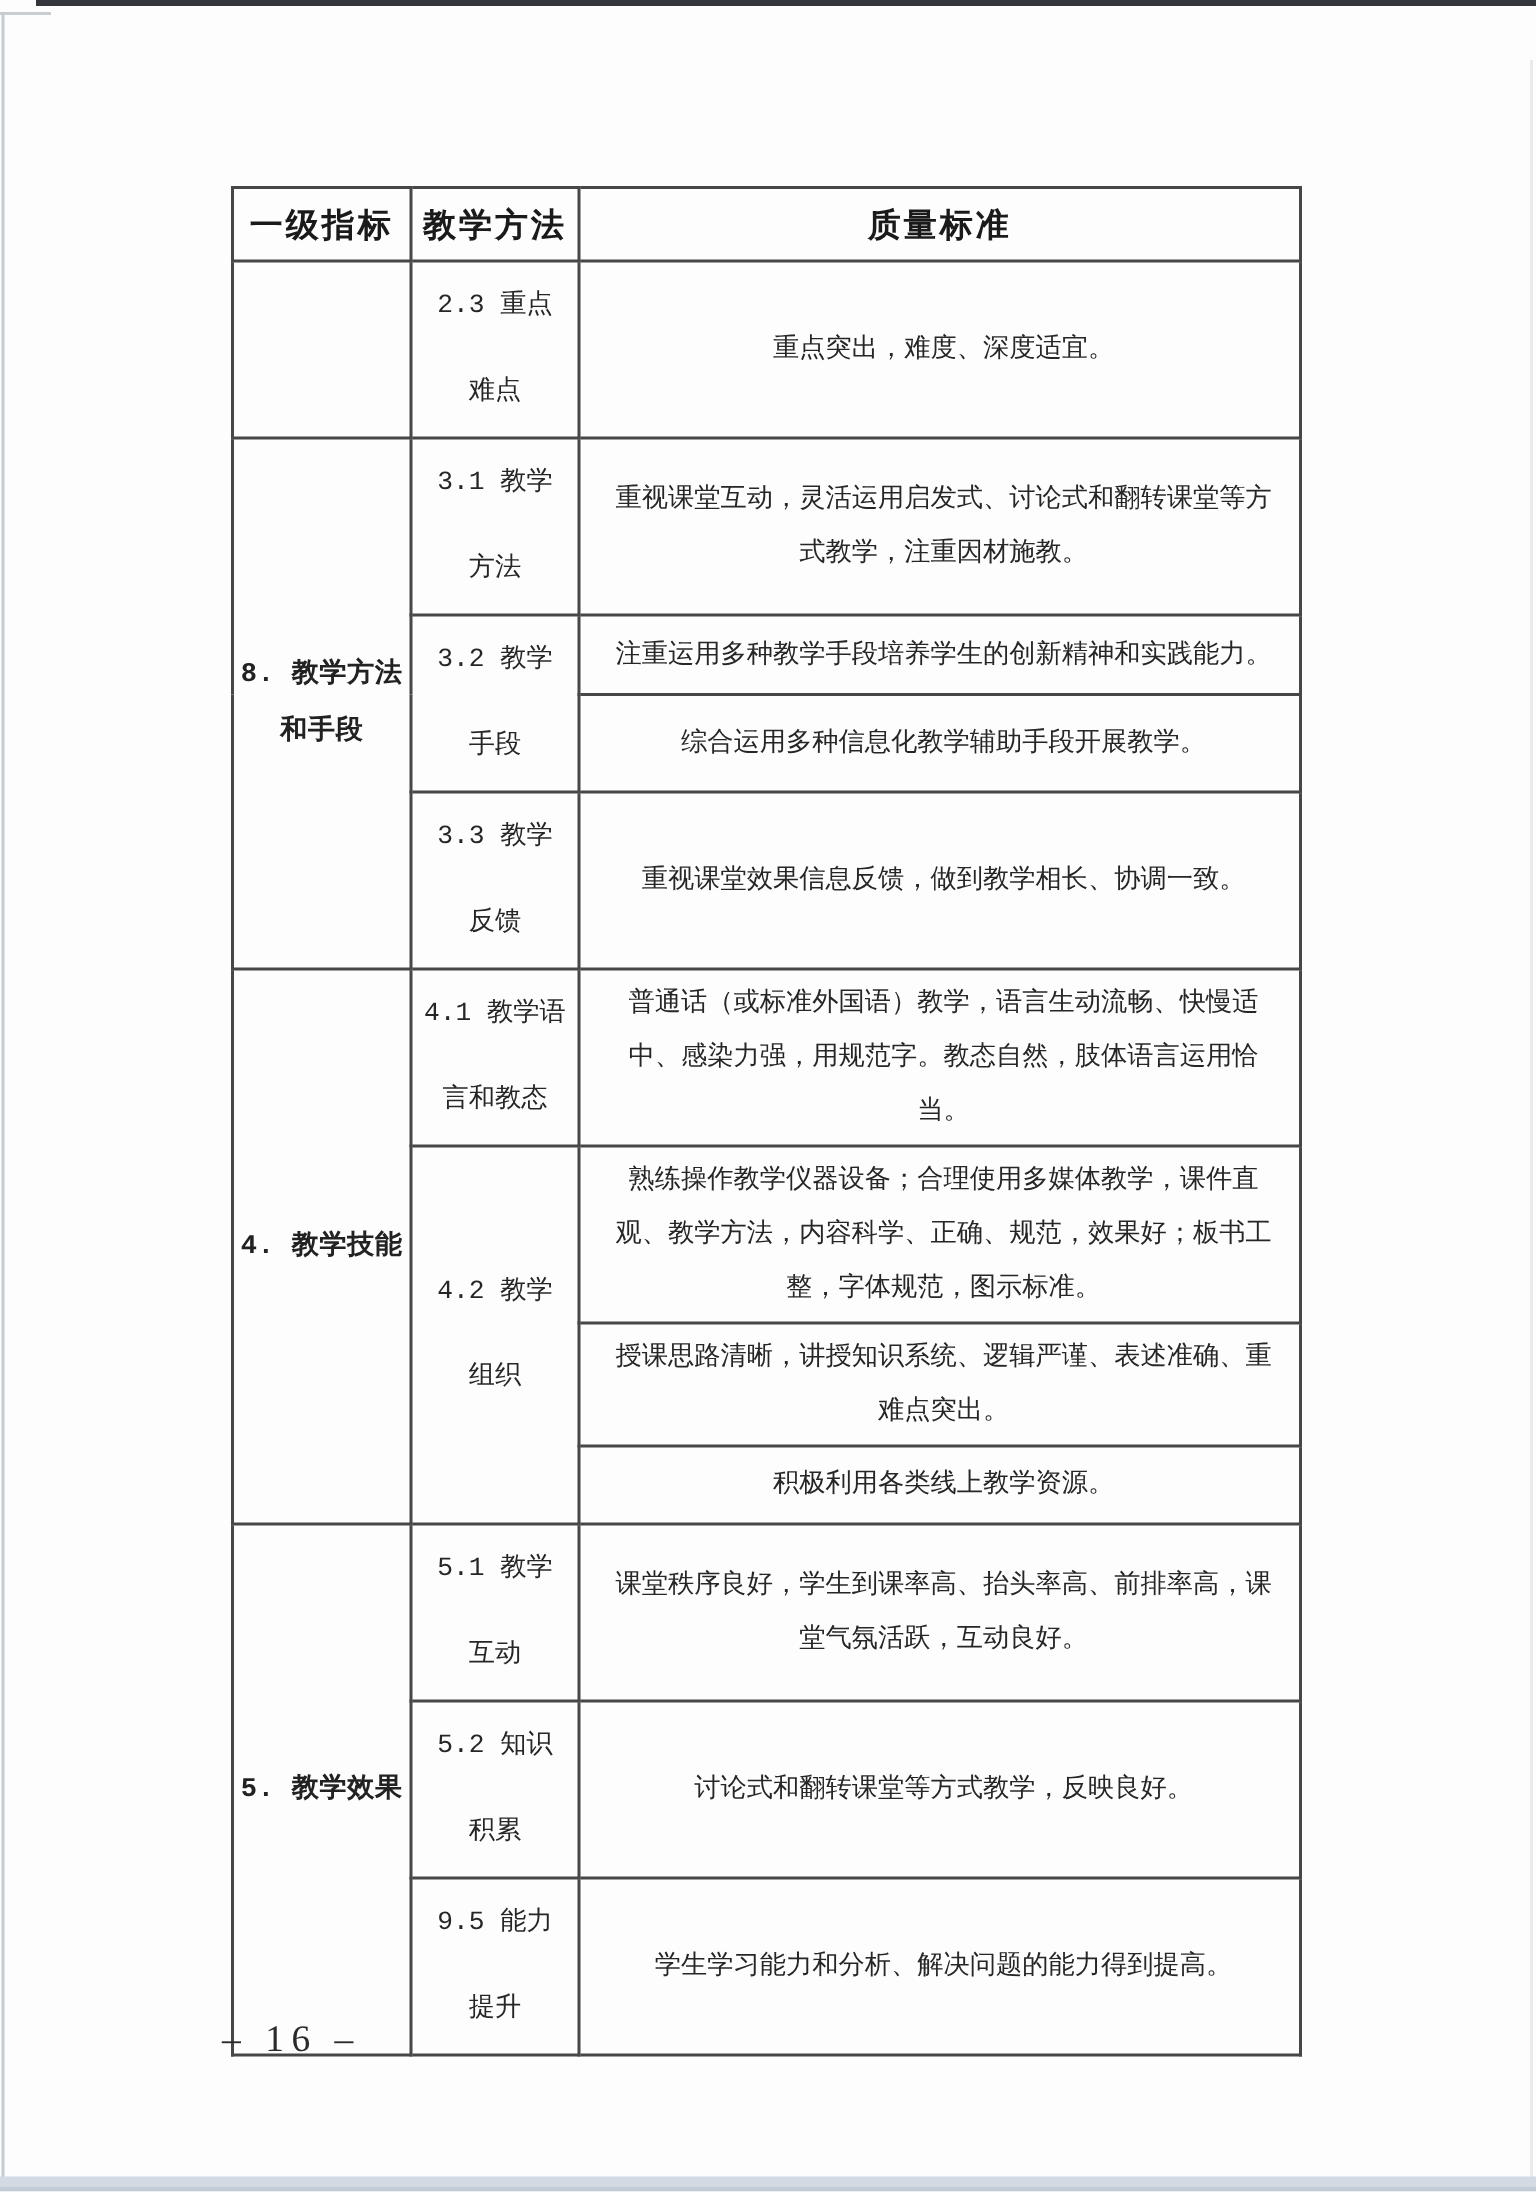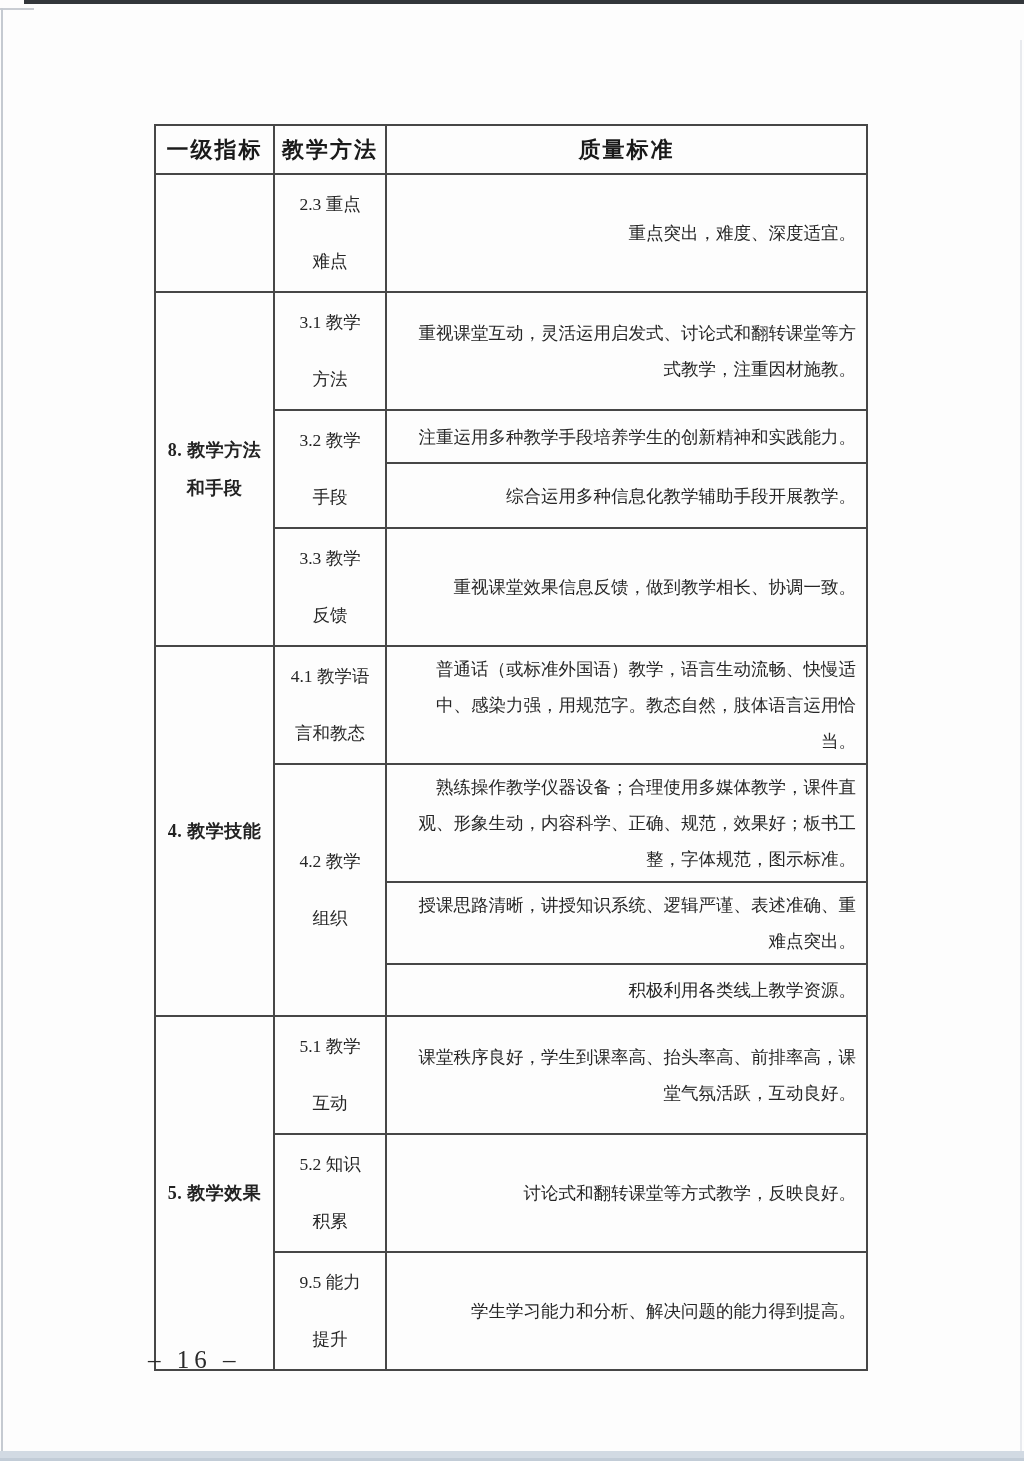--- a/index.html
+++ b/index.html
@@ -53,20 +53,21 @@
     background: #c2ccd7;
   }
   
   table.quality-table {
     position: absolute;
     left: 154px;
     top: 124px;
     width: 712px;
     border-collapse: collapse;
     table-layout: fixed;
+    font-family: Liberation Mono, monospace;
   }
   .quality-table th, .quality-table td {
     border: 2px solid #474747;
     vertical-align: middle;
     overflow: hidden;
   }
   .quality-table th {
     font-size: 22px;
     font-weight: bold;
     letter-spacing: 2px;
@@ -84,21 +85,21 @@
   }
   td.c2 {
     font-size: 17.5px;
     text-align: center;
     white-space: pre-line;
     line-height: 57px;
     color: #262626;
   }
   td.c3 {
     font-size: 17.5px;
-    text-align: right;
+    text-align: center;
     padding: 4px 10px 4px 15px;
     line-height: 36px;
     color: #262626;
   }
   
   .page-number {
     position: absolute;
     left: 148px;
     top: 1346px;
     font-size: 25px;
@@ -158,21 +159,21 @@
     </tr>
     <tr style="height:82px">
       <td class="c1" rowspan="4">4. 教学技能</td>
       <td class="c2">4.1 教学语
 言和教态</td>
       <td class="c3">普通话（或标准外国语）教学，语言生动流畅、快慢适中、感染力强，用规范字。教态自然，肢体语言运用恰当。</td>
     </tr>
     <tr style="height:107px">
       <td class="c2" rowspan="3">4.2 教学
 组织</td>
-      <td class="c3">熟练操作教学仪器设备；合理使用多媒体教学，课件直观、形象生动，内容科学、正确、规范，效果好；板书工整，字体规范，图示标准。</td>
+      <td class="c3">熟练操作教学仪器设备；合理使用多媒体教学，课件直观、教学方法，内容科学、正确、规范，效果好；板书工整，字体规范，图示标准。</td>
     </tr>
     <tr style="height:78px">
       <td class="c3">授课思路清晰，讲授知识系统、逻辑严谨、表述准确、重难点突出。</td>
     </tr>
     <tr style="height:52px">
       <td class="c3">积极利用各类线上教学资源。</td>
     </tr>
     <tr style="height:80px">
       <td class="c1" rowspan="3">5. 教学效果</td>
       <td class="c2">5.1 教学

